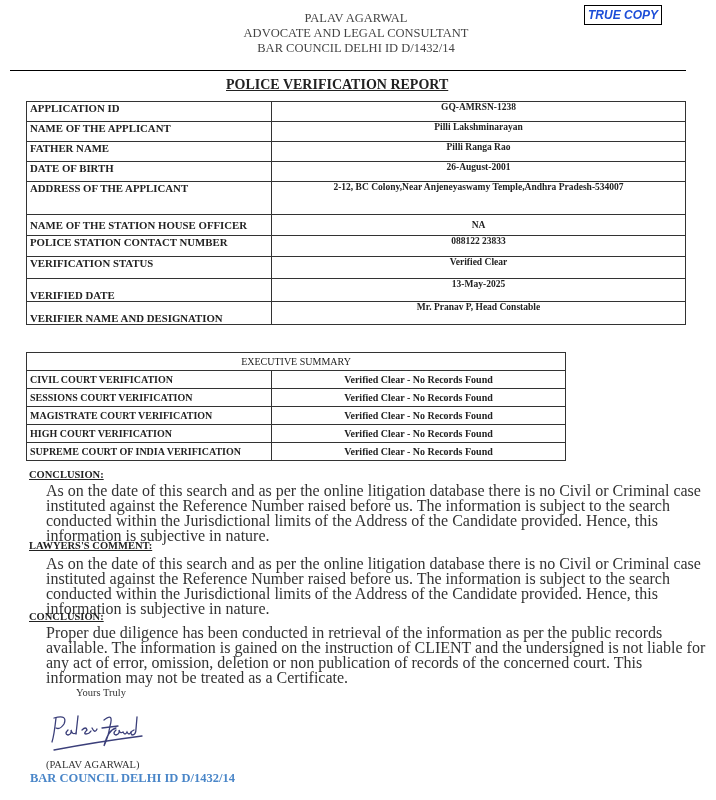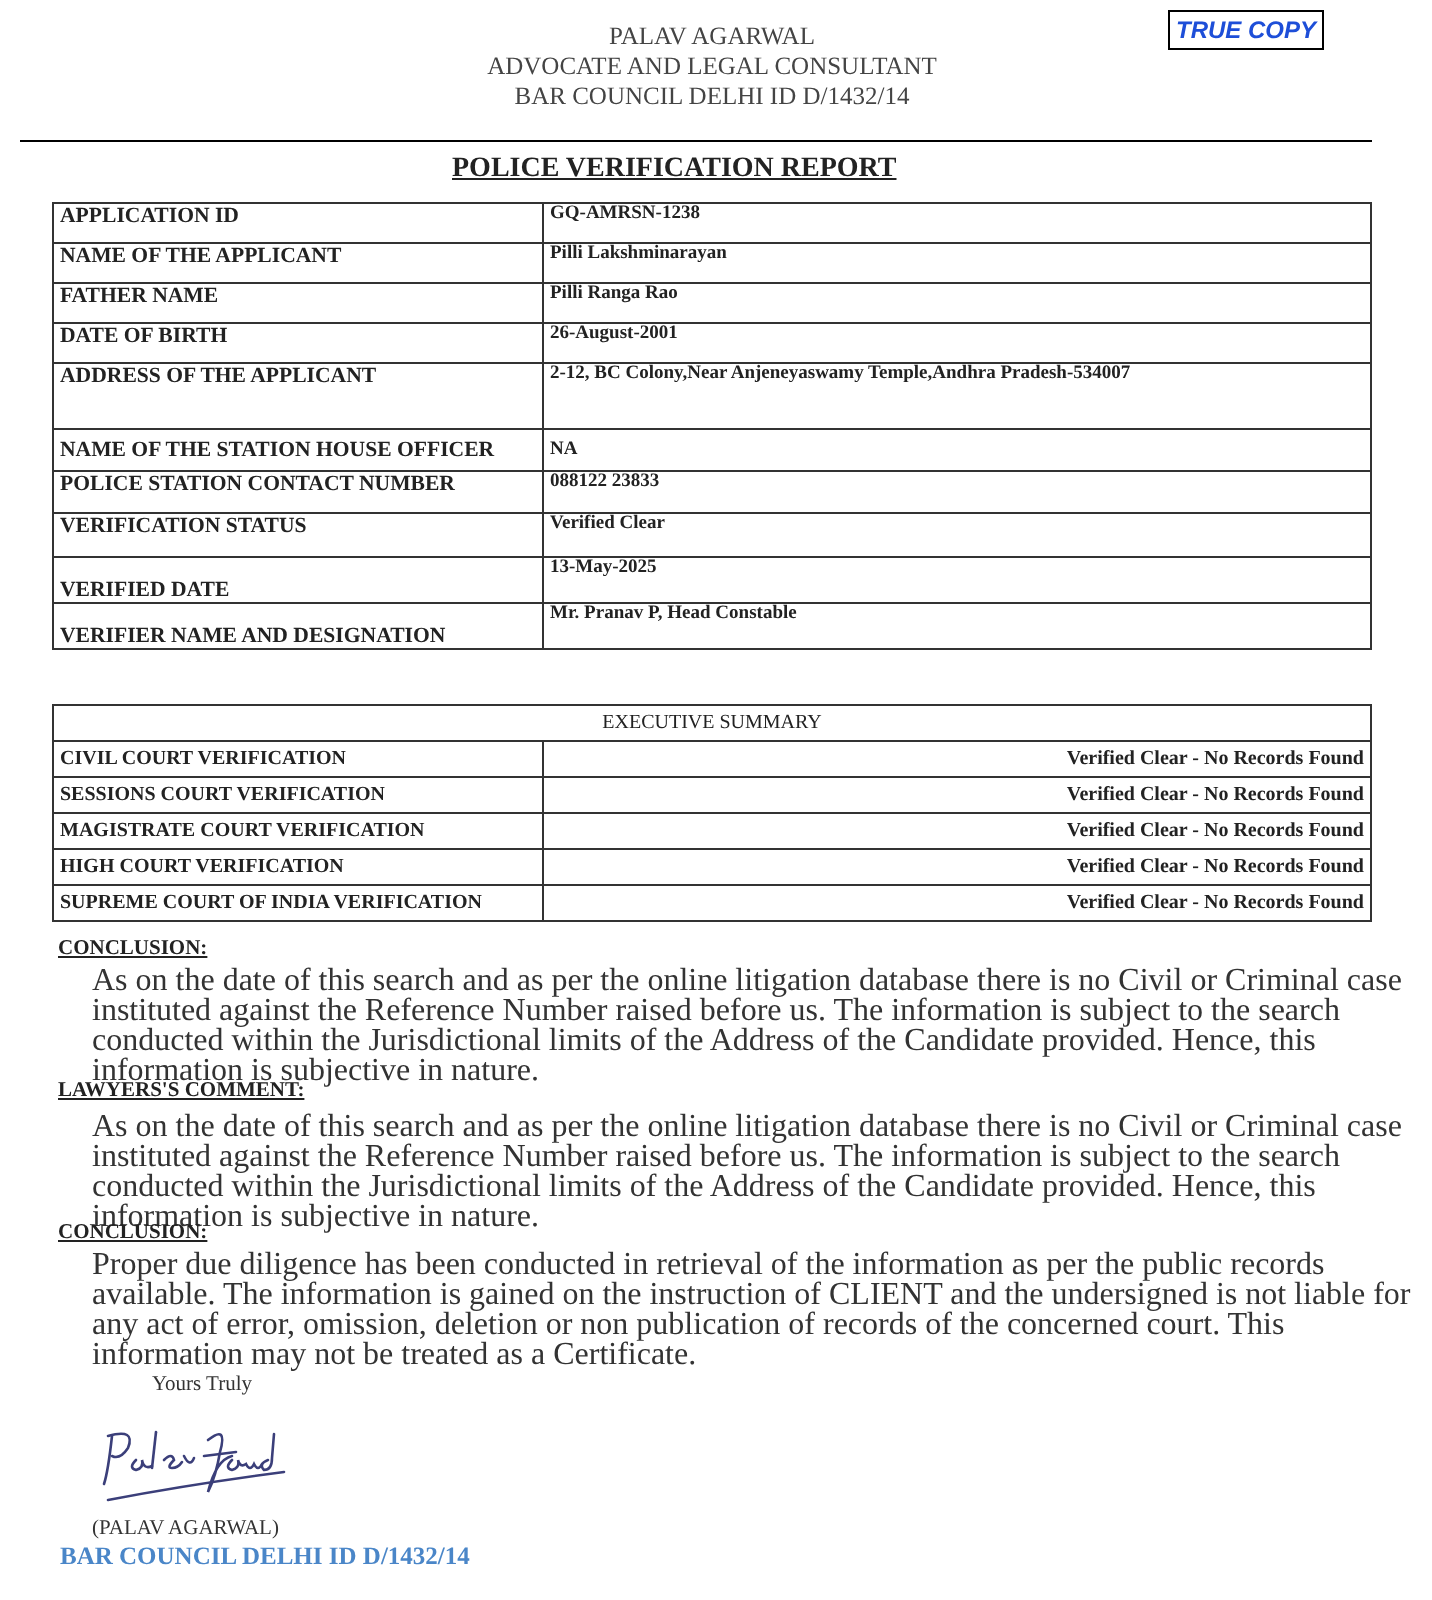--- a/index.html
+++ b/index.html
@@ -10,25 +10,25 @@
   .true-copy { left:584px; top:5px; width:76px; height:18px; border:1.5px solid #000;
                font-family:"Liberation Sans","DejaVu Sans",sans-serif; font-weight:bold; font-style:italic;
                font-size:12px; line-height:18px; text-indent:3px; color:#1d4ed8; }
   .rule { left:10px; top:70px; width:676px; height:0; border-top:1.6px solid #000; }
   .report-title { left:226px; top:77px; font-size:14px; font-weight:bold; text-decoration:underline; color:#222; }
 
   table { border-collapse:collapse; position:absolute;font-family:Liberation Serif, serif; }
   table td { border:1.5px solid #333; padding:0 3px; font-size:10.5px; vertical-align:top; }
   #details { left:26px; top:101px; width:660px; }
   #details td.k { width:238px; font-weight:bold; color:#222; font-size:10.8px; }
-  #details td.v { font-weight:bold; color:#222; font-size:9.5px; }
-  #summary { left:26px; top:352px; width:660px;border-radius:25px; }
+  #details td.v { font-weight:bold; color:#222; font-size:9.5px;text-align:center; }
+  #summary { left:26px; top:352px; width:540px;border-radius:25px; }
   #summary td { font-size:10px; font-weight:bold; height:17px; line-height:17px; }
   #summary td.k { width:238px; }
-  #summary td.v { text-align:right; }
+  #summary td.v { text-align:center; }
   #summary td.head { text-align:center; font-weight:normal; font-size:10px; }
 
   .section-h { left:29px; font-size:10.5px; font-weight:bold; text-decoration:underline; color:#222; }
   .para { left:46px; width:660px; font-size:16px; line-height:15px; color:#333; }
   .yours { left:76px; top:687px; font-size:10.5px; color:#333; }
   .sig { left:46px; top:706px; width:100px; height:50px; }
   .name { left:46px; top:759px; font-size:10.5px; color:#333; }
   .bar { left:30px; top:771px; font-size:12.5px; font-weight:bold; color:#4a86c8; }
 </style>
 </head>

